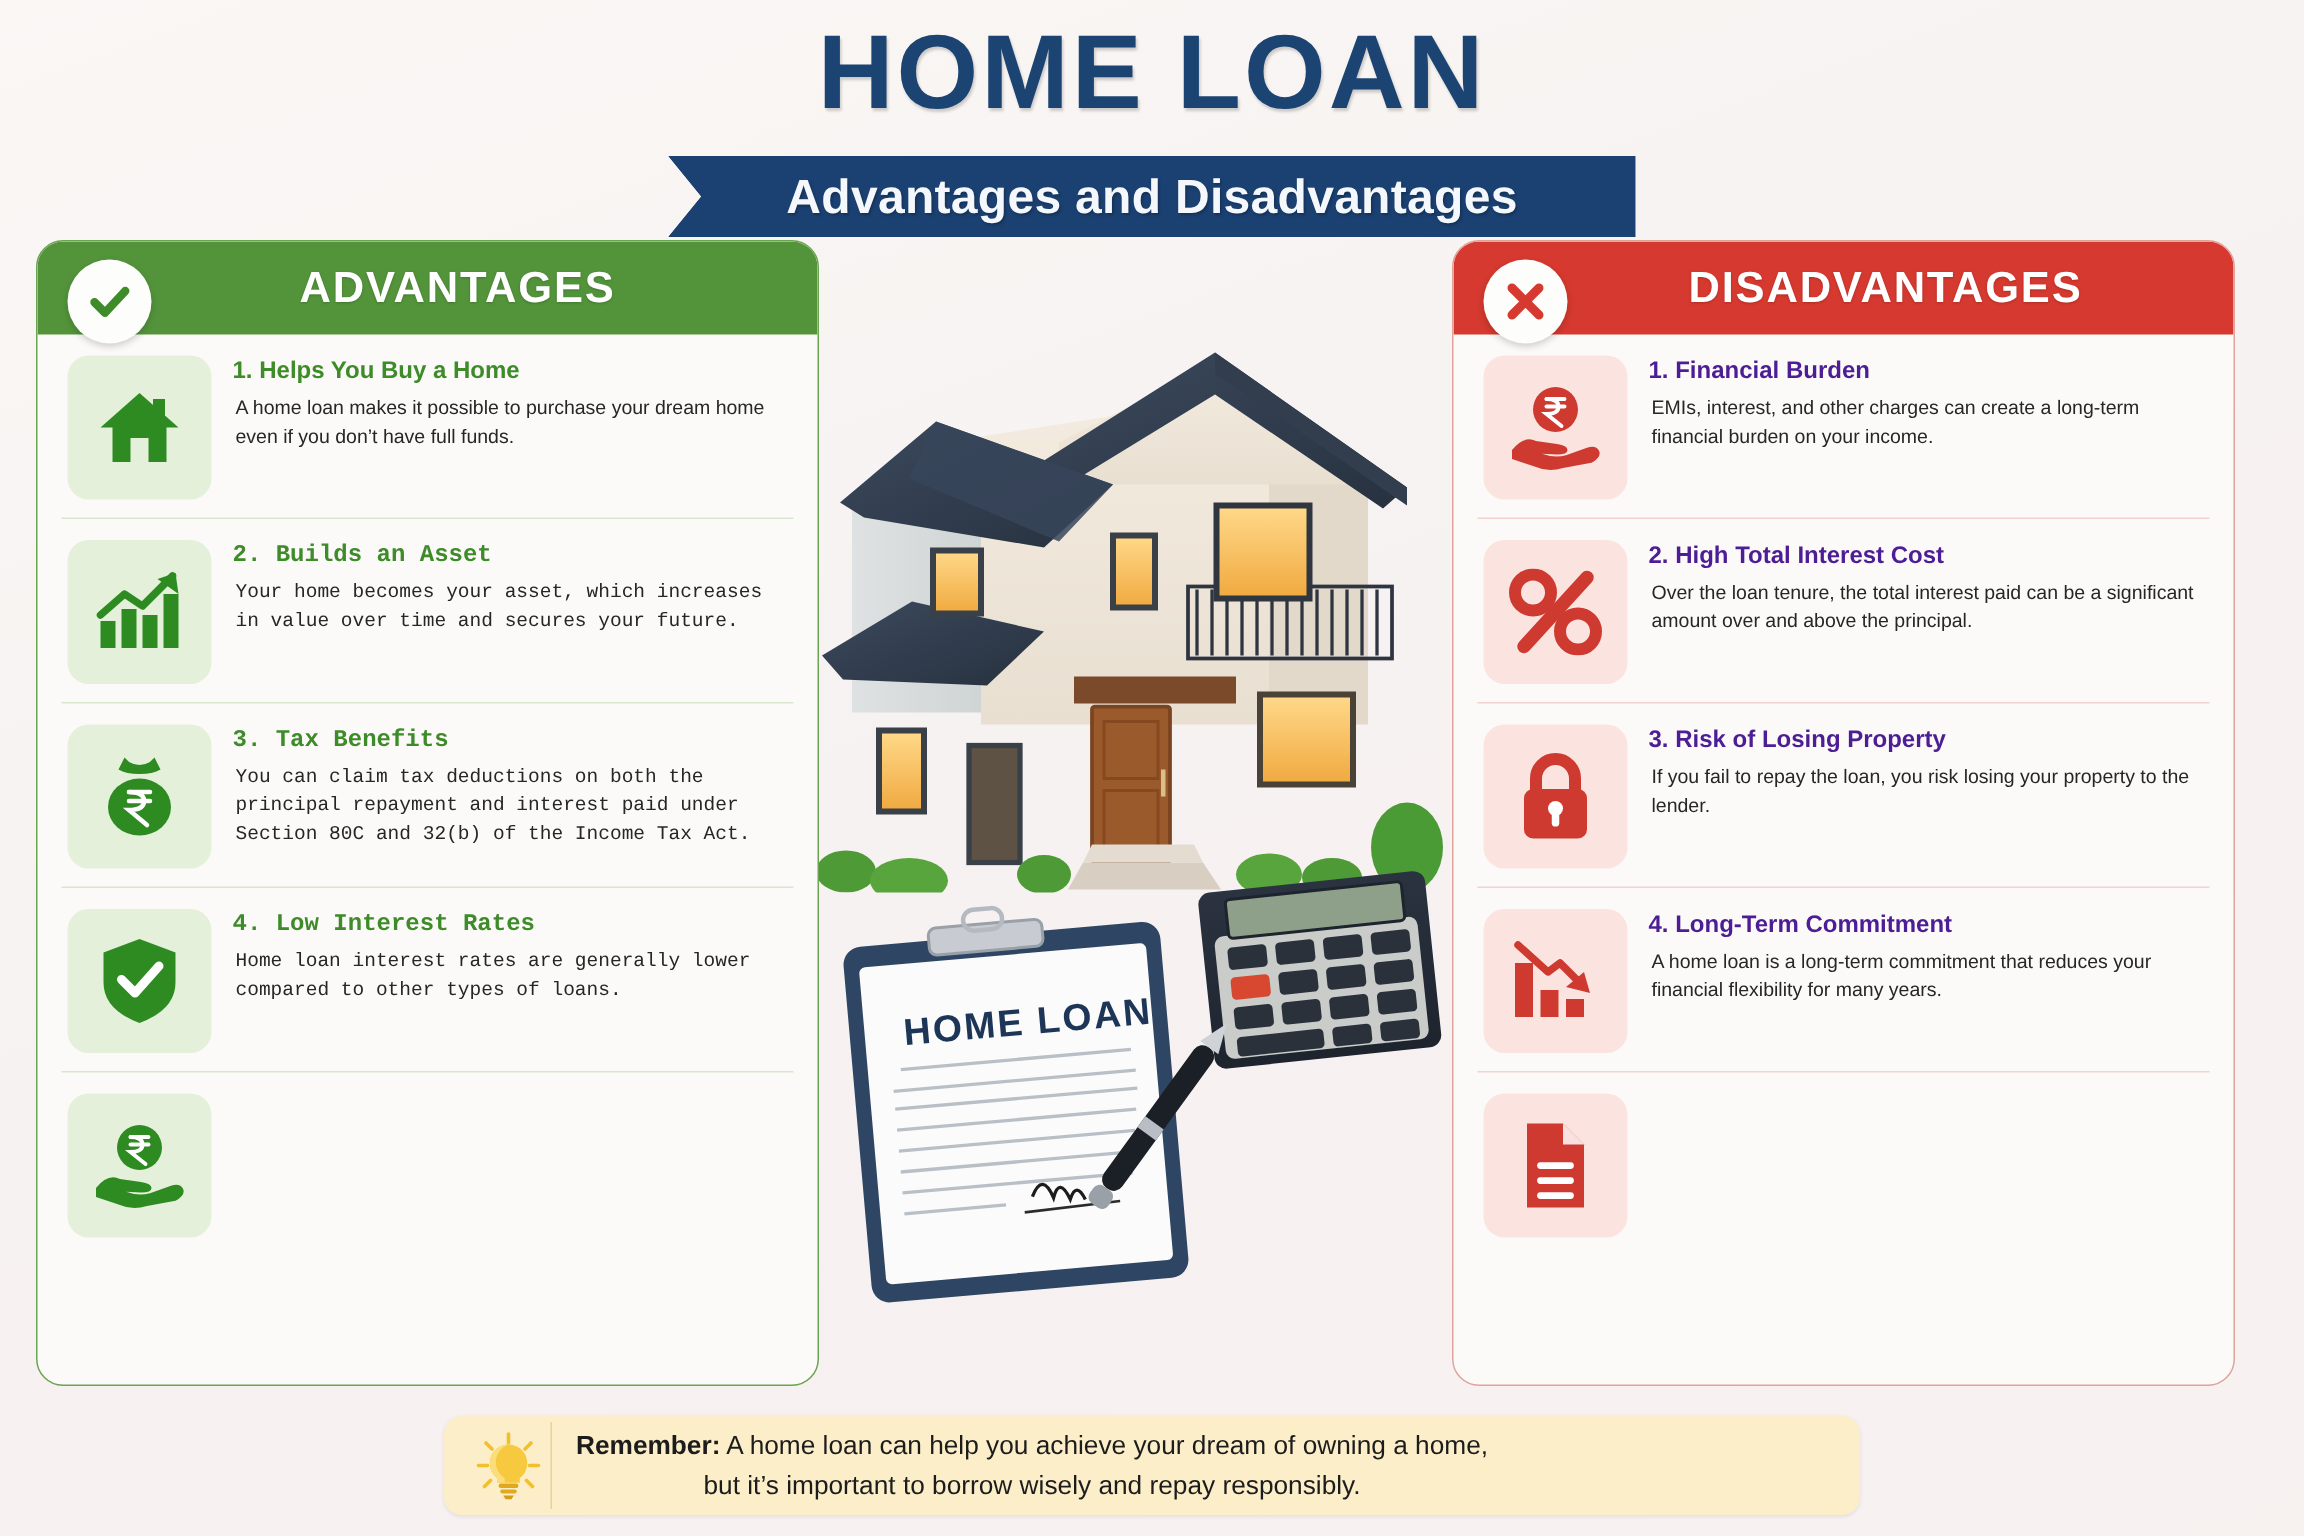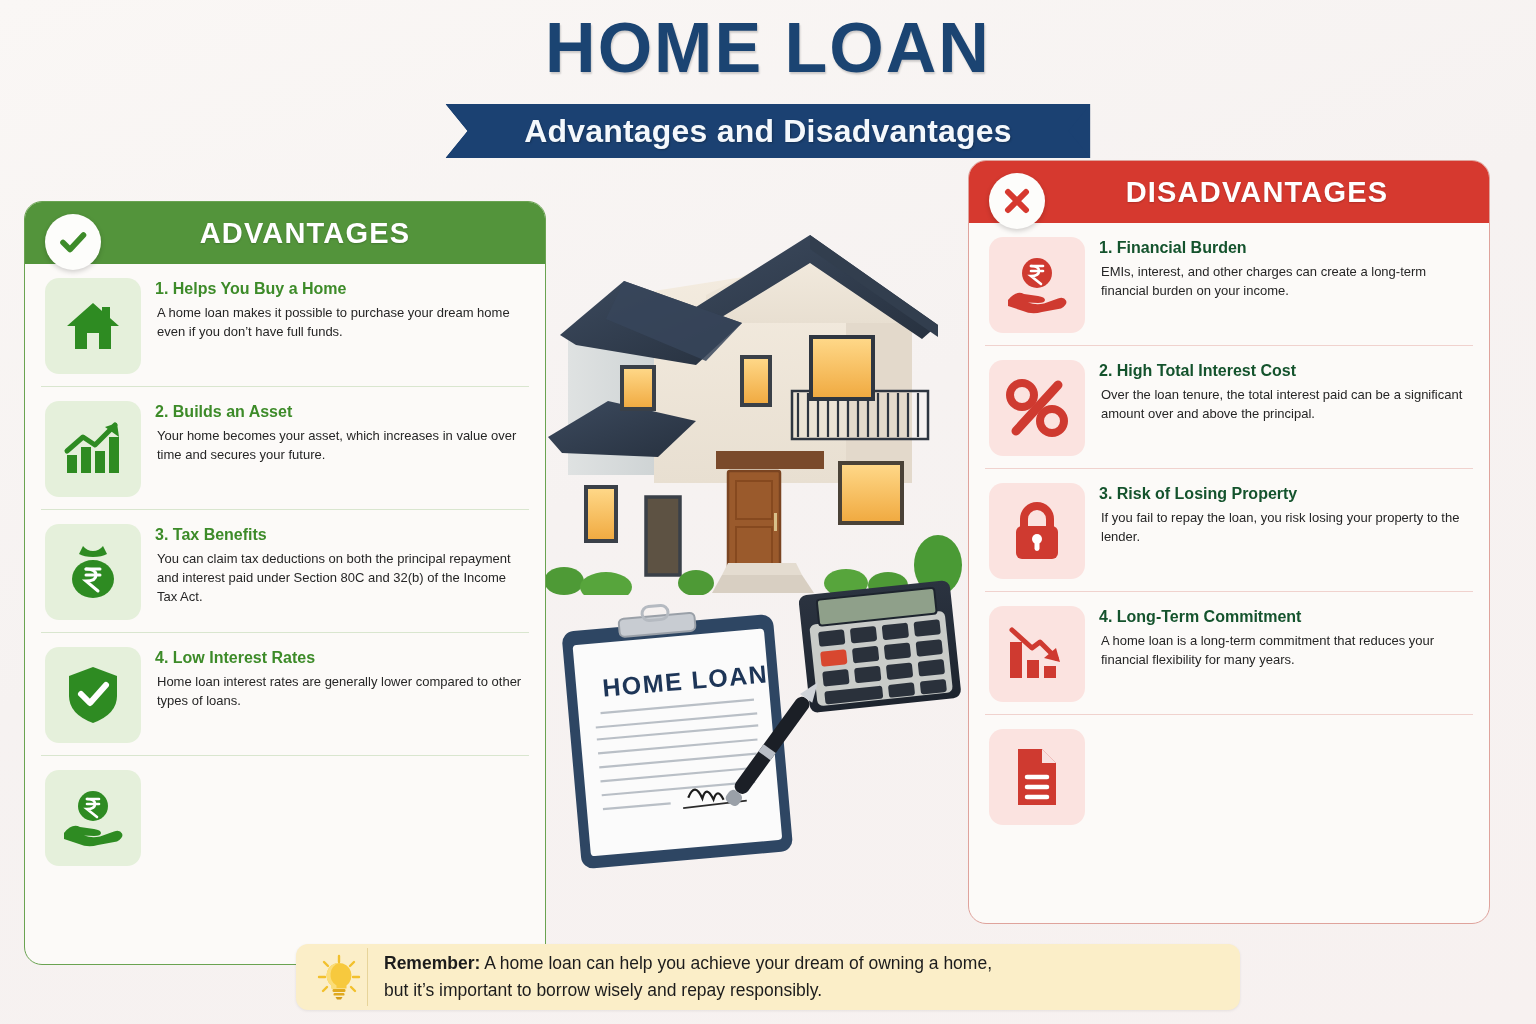--- a/index.html
+++ b/index.html
@@ -43,21 +43,21 @@
   }
 
   
   .col {
     position: absolute; top: 160px;
     width: 522px; height: 764px;
     border-radius: 18px;
     overflow: hidden;
     background: #fcfaf8;
   }
-  #col-adv { left: 24px; border: 1.5px solid #6aa351; margin-top: 41px; }
+  #col-adv { left: 24px; border: 1.5px solid #6aa351; }
   #col-dis { left: 968px; border: 1.5px solid #dfa39c; }
 
   .col-head {
     position: relative; height: 62px;
     display: flex; align-items: center;
   }
   #head-adv { background: #53943b; }
   #head-dis { background: #d6392f; padding-left: 16px; }
   .col-head-title {
     width: 100%; text-align: center;
@@ -74,36 +74,36 @@
     box-shadow: 0 2px 5px rgba(0,0,0,.18);
   }
 
   .items { padding: 0 16px; }
   .item {
     display: flex; gap: 14px;
     padding: 14px 4px 12px 4px;
     align-items: flex-start;
   }
   .item + .item { border-top: 1px solid rgba(0,0,0,.10); }
-  #col-adv .item + .item { border-top-color: #d9e6cf; }
+  #col-adv .item + .item { border-top-color: #d9e6cf; font-family: Liberation Mono, monospace; }
   #col-dis .item + .item { border-top-color: #f0d2ce; }
 
   .icon-tile {
     flex: 0 0 auto;
     width: 96px; height: 96px;
     border-radius: 14px;
     display: flex; align-items: center; justify-content: center;
   }
   #col-adv .icon-tile { background: #e5f0db; }
   #col-dis .icon-tile { background: #fbe3e0; }
 
   .item-body { flex: 1 1 auto; padding-top: 2px; }
   .item-title { font-size: 16px; font-weight: bold; line-height: 1.1; }
   #col-adv .item-title { color: #3d8b29; }
-  #col-dis .item-title { color: #14532d; }
+  #col-dis .item-title { color: #4c1d95; }
   .item-desc {
     margin-top: 6px; padding-left: 2px;
     font-size: 13px; line-height: 1.46; color: #262626;
   }
 
   
   #center {
     position: absolute; left: 546px; top: 160px;
     width: 424px; height: 764px;
     overflow: hidden;
@@ -113,20 +113,21 @@
 
   
   #remember {
     position: absolute; left: 296px; top: 944px;
     width: 944px; height: 66px;
     background: #fbeec8;
     border-radius: 12px;
     display: flex; align-items: center;
     padding: 0 14px;
     box-shadow: 0 1px 3px rgba(0,0,0,.08);
+    text-align: center;
   }
   #bulb-wrap {
     flex: 0 0 auto; width: 58px; height: 58px;
     display: flex; align-items: center; justify-content: center;
     border-right: 1.5px solid #e7d49a;
     margin-right: 16px;
   }
   #remember-text { font-size: 17.5px; line-height: 1.52; color: #1c1c1c; }
   #remember-label { font-weight: bold; }
 </style>

